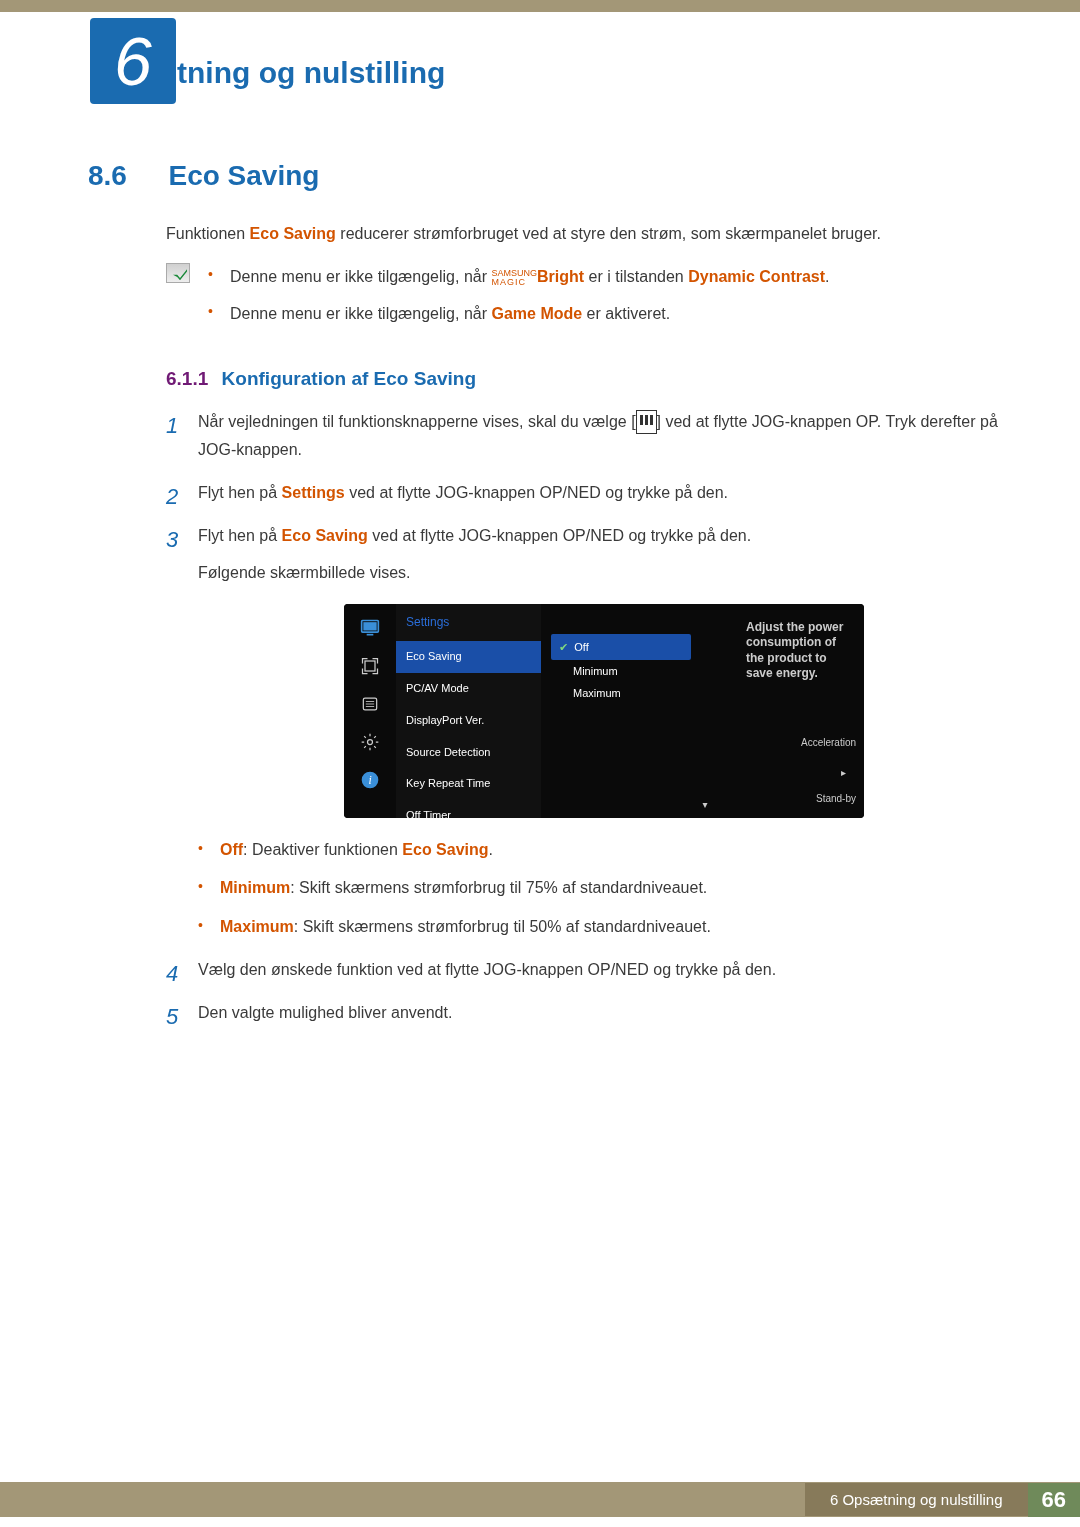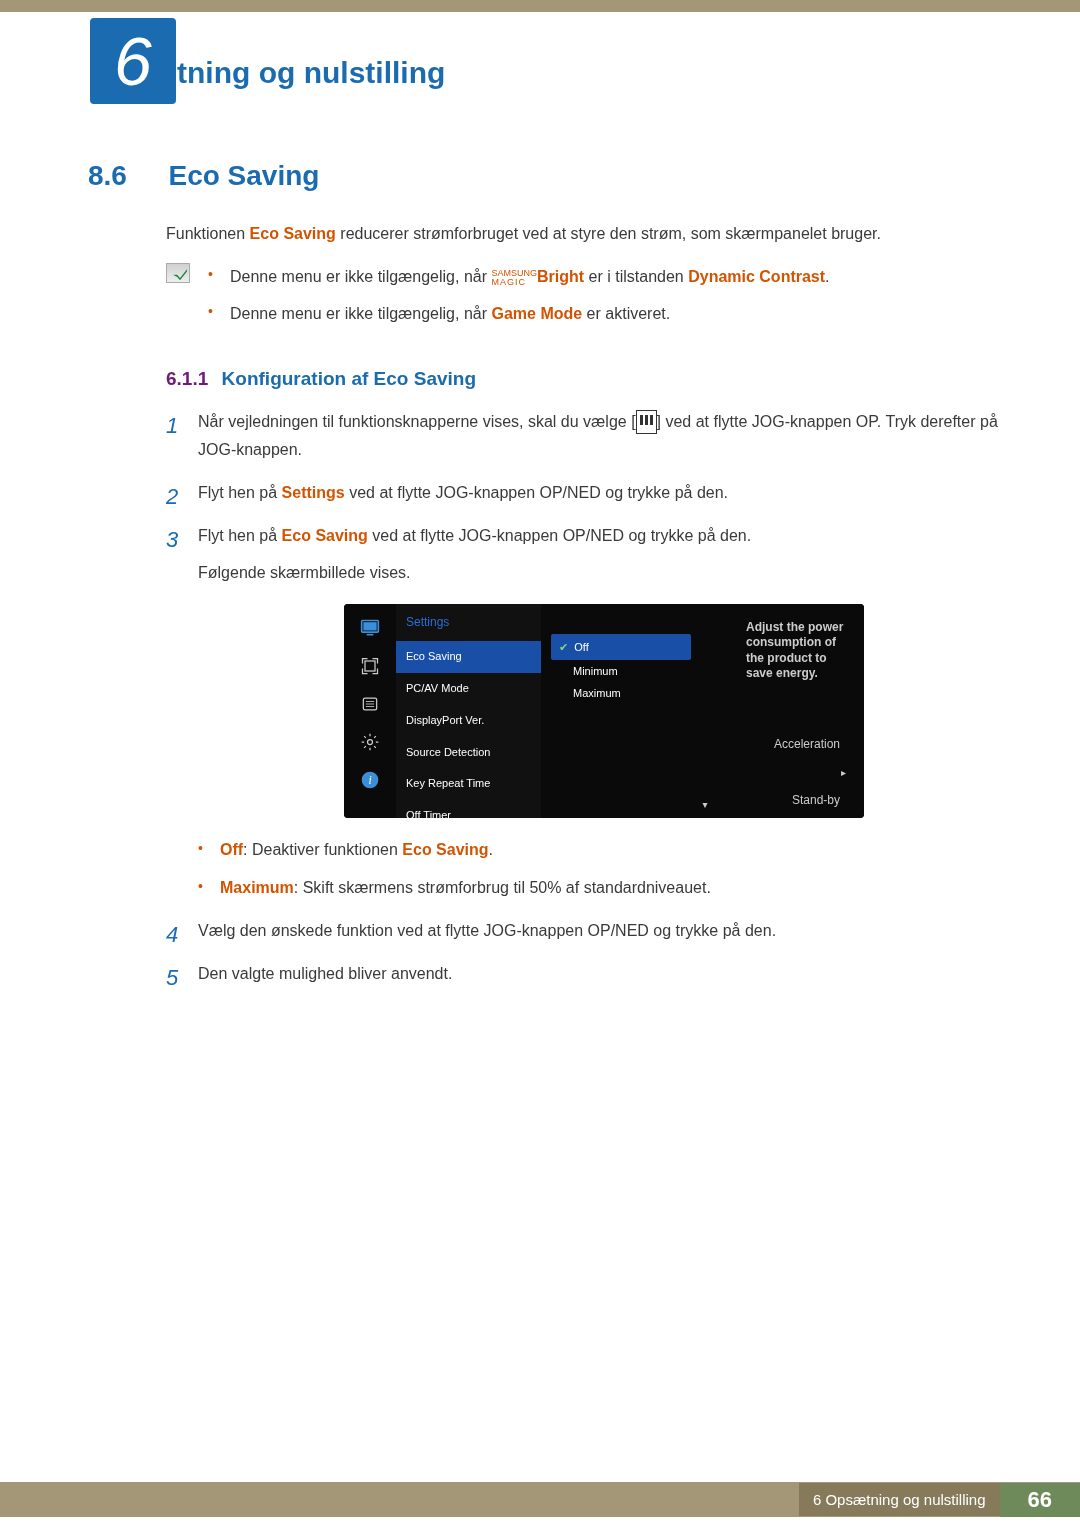--- a/index.html
+++ b/index.html
@@ -37,25 +37,25 @@
 .osd-mid { width:145px; background:#111; }
 .osd-mid-h { color:#2a6dd8; font-size:12px; padding:8px 10px; }
 .osd-mid-item { padding:6px 10px; font-size:11px; }
 .osd-mid-item.sel { background:#1a4fa8; color:#fff; }
 .osd-right { flex:1; position:relative; background:#0a0a0a; }
 .osd-list { margin-top:30px; margin-left:18px; font-size:11px; line-height:2; }
 .osd-list .row { display:flex; align-items:center; }
 .osd-list .sel { background:#1a4fa8; padding:2px 8px; border-radius:2px; margin-left:-8px; width:140px; }
 .check { color:#7fd87f; margin-right:6px; }
 .osd-side { position:absolute; right:8px; top:16px; width:110px; font-size:12px; line-height:1.3; color:#ccc;font-weight:bold; }
-.osd-extra { position:absolute; right:24px; font-size:12px; color:#ccc; }
+.osd-extra { position:absolute; right:8px; font-size:10px; color:#ccc; }
 .arrow { position:absolute; color:#ccc; font-size:10px; }
 .footer { position:absolute; top:1482px; left:0; width:100%; height:35px; background:#a39777; display:flex; justify-content:flex-end; align-items:center; padding-right:0; }
-.footer .txt { background:#877a5a; color:#fff; font-size:15px; padding:8px 14px; }
-.footer .pgnum { background:#6f8a5a; color:#fff; font-size:22px; font-weight:bold; padding:4px 28px; }
+.footer .txt { background:#877a5a; color:#fff; font-size:15px; padding:8px 25px; }
+.footer .pgnum { background:#6f8a5a; color:#fff; font-size:22px; font-weight:bold; padding:4px 14px; }
 .iconsvg { width:22px; height:20px; }
 .menu-icon-inline { display:inline-block; border:1px solid #333; padding:1px 2px; font-size:11px; vertical-align:middle; }
 .menu-icon-inline span { display:inline-block; width:3px; height:10px; background:#333; margin:0 1px; }
 </style>
 </head>
 <body>
 
 <div class="topbar"></div>
 
 <div class="chapbox">
@@ -173,20 +173,21 @@
           <div class="osd-extra" style="top:130px;">Acceleration</div>
           <div class="arrow" style="top:160px; right:18px;">▸</div>
           <div class="osd-extra" style="top:186px;">Stand-by</div>
           <div class="arrow" style="bottom:4px; left:50%;">▾</div>
         </div>
       </div>
     </div>
 
     <ul class="bulleted">
       <li><span class="orange">Off</span><span>: Deaktiver funktionen </span><span class="orange">Eco Saving</span><span>.</span></li>
+      <li><span class="orange">Minimum</span><span>: Skift skærmens strømforbrug til 75% af standardniveauet.</span></li>
       <li><span class="orange">Maximum</span><span>: Skift skærmens strømforbrug til 50% af standardniveauet.</span></li>
     </ul>
   </li>
   <li>
     <span class="num">4</span>
     <span>Vælg den ønskede funktion ved at flytte JOG-knappen OP/NED og trykke på den.</span>
   </li>
   <li>
     <span class="num">5</span>
     <span>Den valgte mulighed bliver anvendt.</span>

